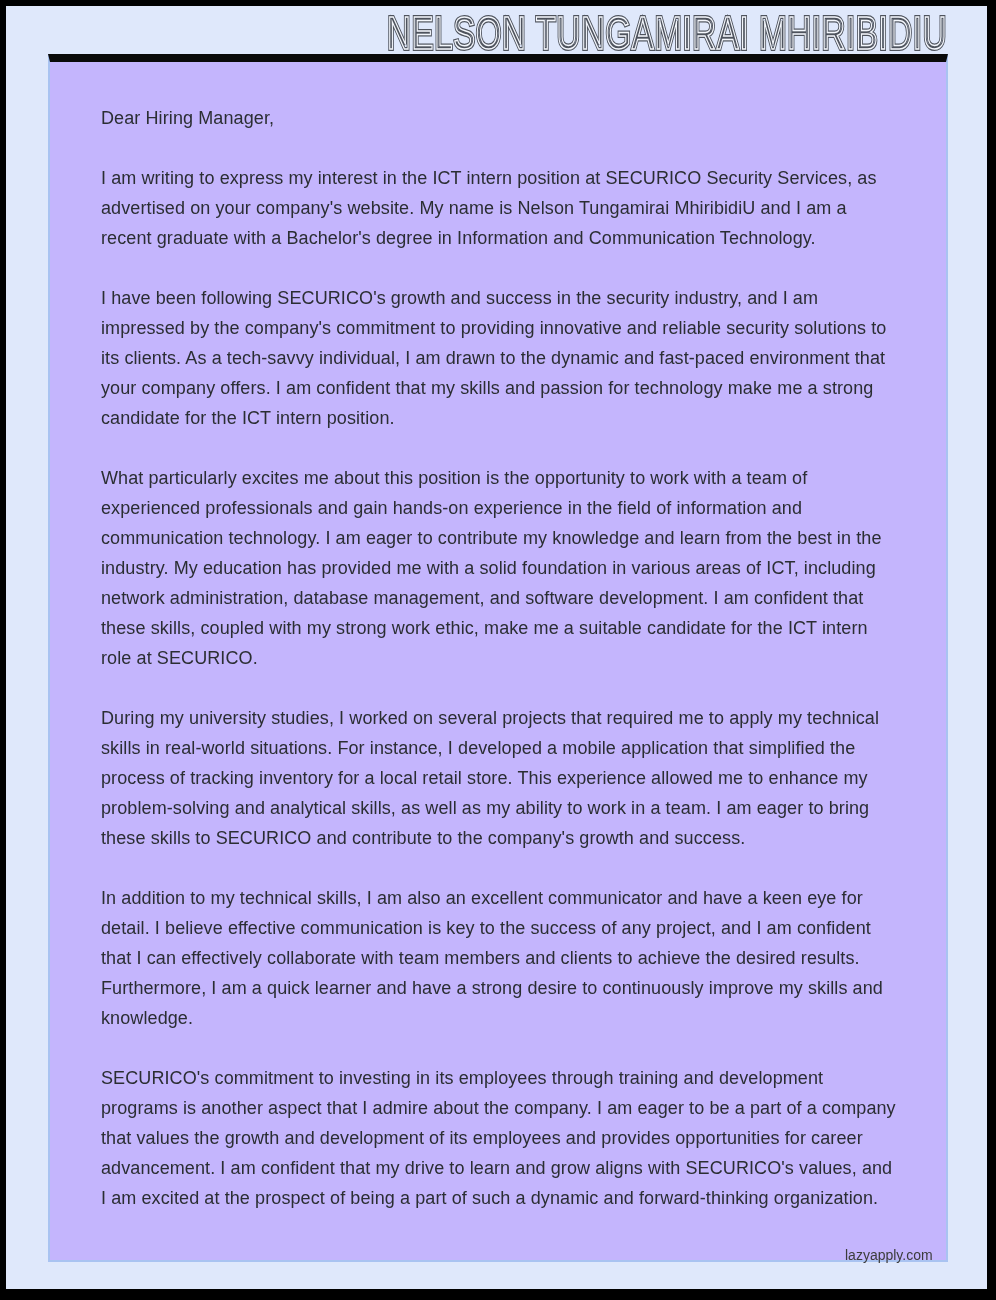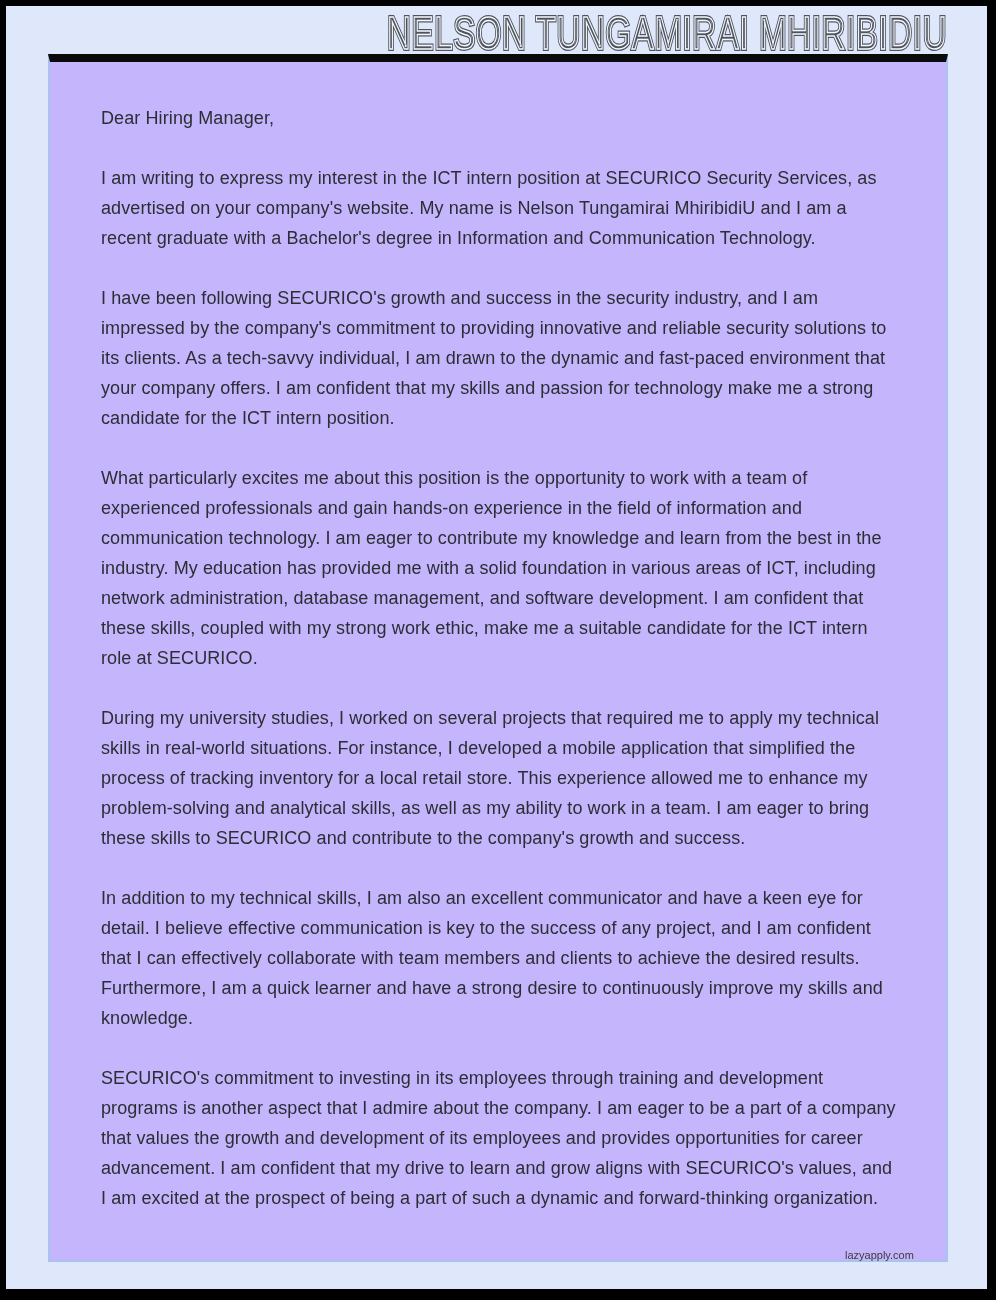--- a/index.html
+++ b/index.html
@@ -73,21 +73,21 @@
     color: #2b2e33;
     letter-spacing: 0.1px;
   }
   .letter p {
     margin: 0 0 30px 0;
   }
   .watermark {
     position: absolute;
     left: 839px;
     top: 1241px;
-    font-size: 11px;
+    font-size: 14px;
     line-height: 16px;
     color: #3c3c3c;
     z-index: 5;
   }
 </style>
 </head>
 <body>
 
 <div class="screen">
 

